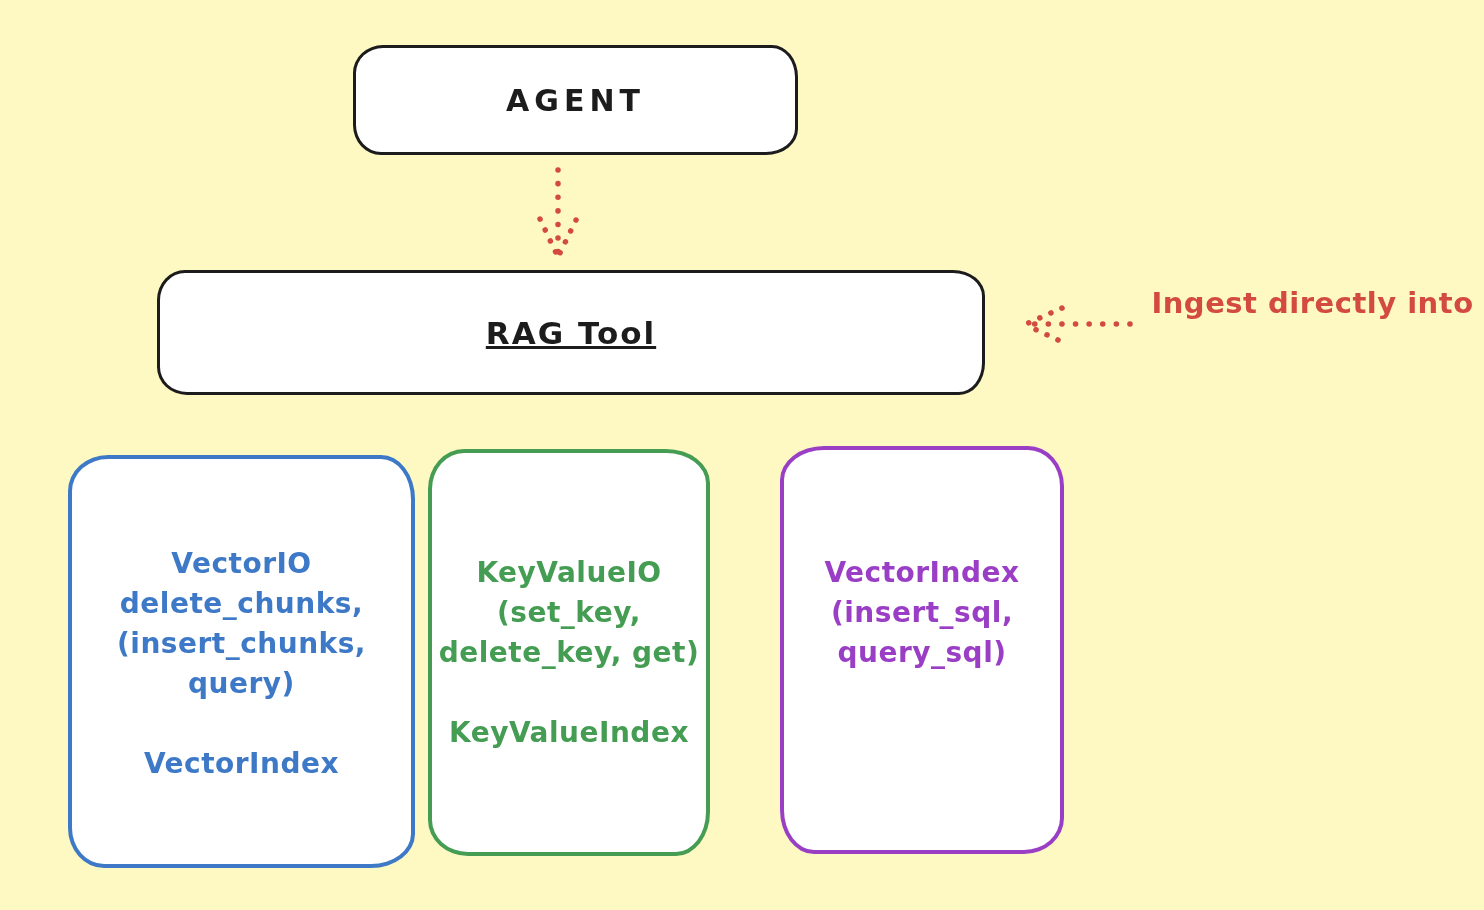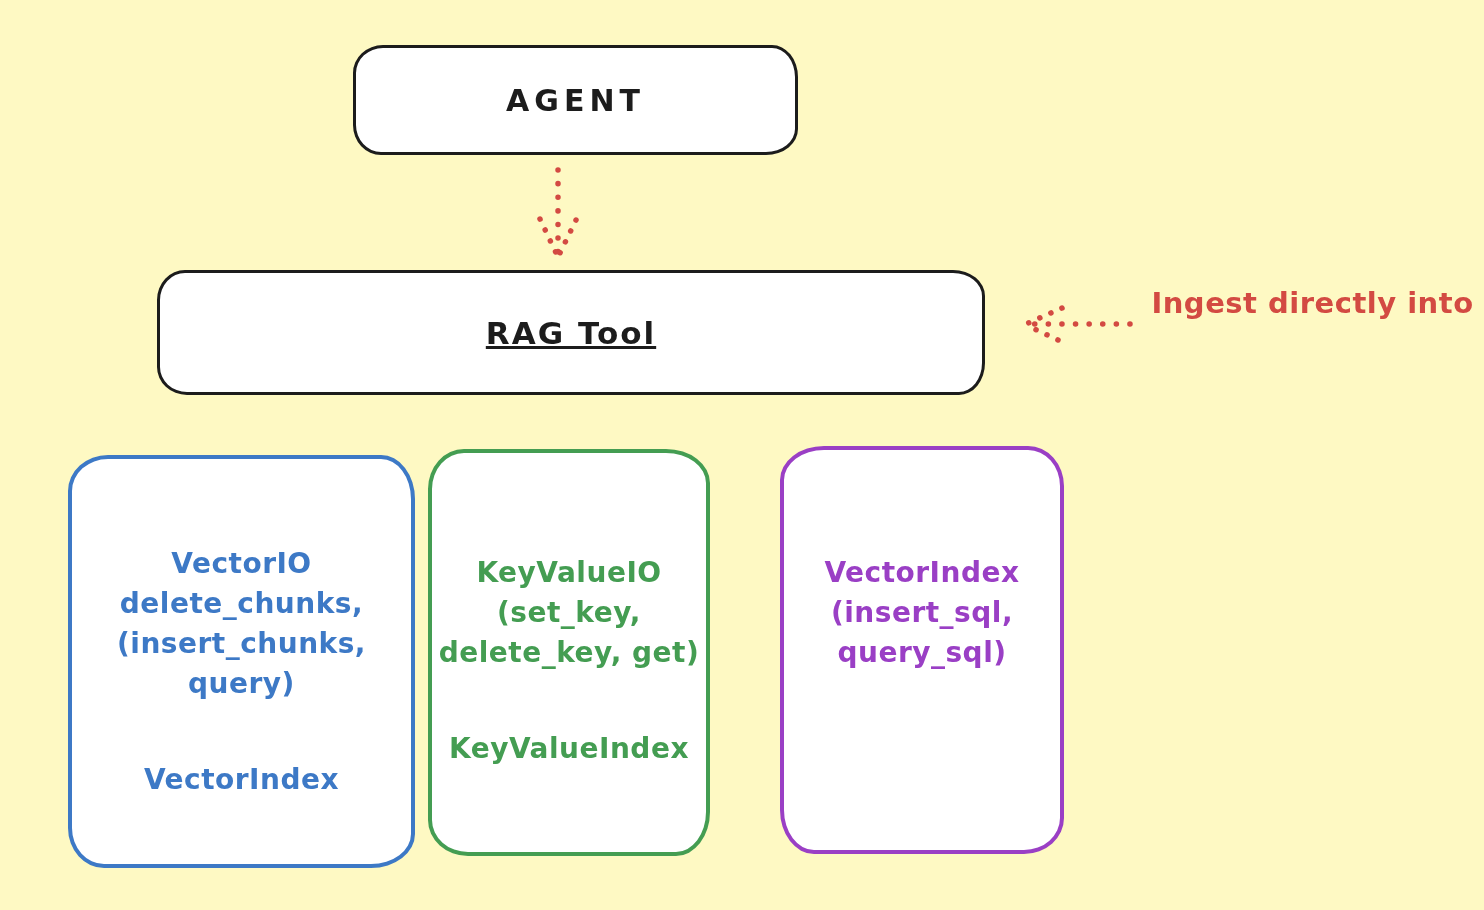--- a/index.html
+++ b/index.html
@@ -54,21 +54,21 @@
     background: #ffffff;
     border-width: 4px;
     border-style: solid;
     text-align: center;
     font-weight: bold;
     font-size: 28px;
     line-height: 40px;
     letter-spacing: 0.5px;
   }
   .io-box .index-label {
-    margin-top: 56px;
+    margin-top: 40px;
   }
   #vector-box {
     left: 68px; top: 455px;
     width: 347px; height: 413px;
     border-color: #3d79c6;
     color: #3d79c6;
     border-radius: 40px 34px 44px 36px / 36px 44px 34px 40px;
     padding-top: 85px;
   }
   #keyvalue-box {

